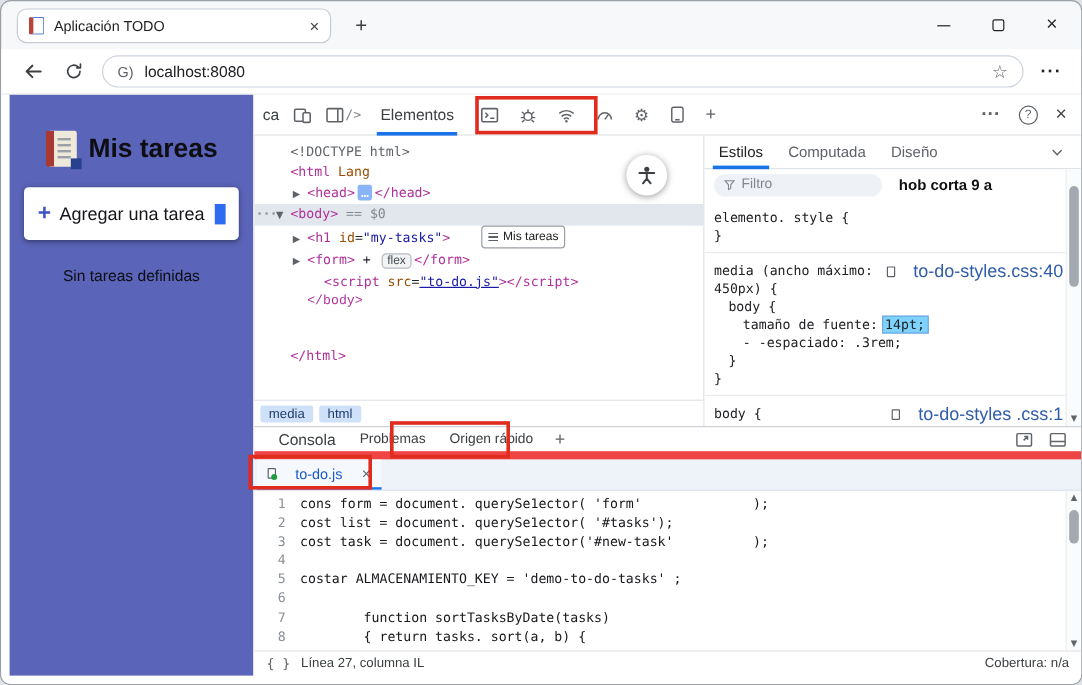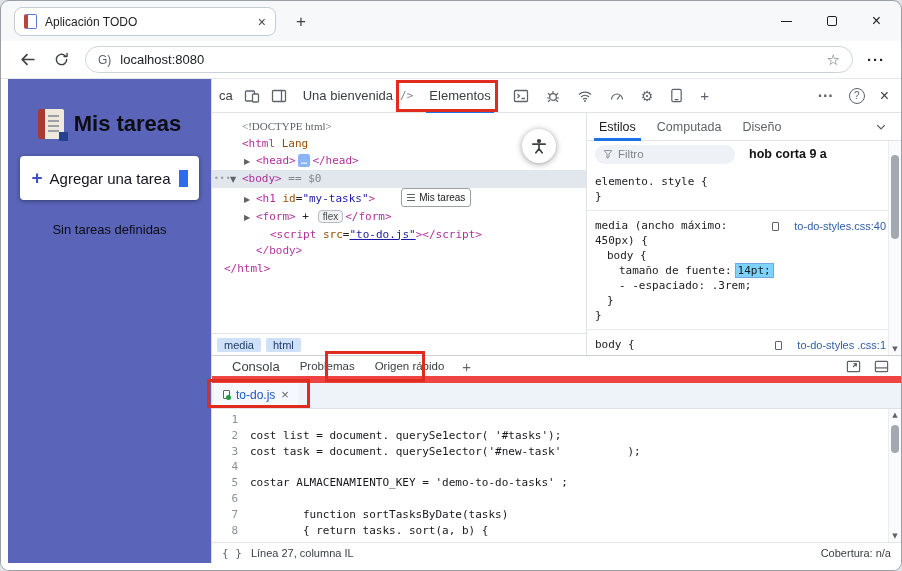--- a/index.html
+++ b/index.html
@@ -82,36 +82,36 @@
   .stab.active{color:#202124;}
   .stab.active::after{content:"";position:absolute;left:4px;right:4px;bottom:0;height:3px;background:#1a73e8;}
   .chev{margin-left:auto;margin-right:14px;display:flex;color:#5f6368;}
   .styles-toolbar{height:26px;display:flex;align-items:center;padding-left:8px;}
   .filter-pill{width:140px;height:19px;background:#eef1f6;border-radius:10px;display:flex;align-items:center;padding:0 8px;gap:5px;font-size:11.5px;color:#80868b;}
   .styles-bold{margin-left:14px;font-size:12.5px;font-weight:bold;color:#111;}
   .styles-rules{position:absolute;top:54px;left:0;right:13px;bottom:0;font-family:"DejaVu Sans Mono",monospace;font-size:11px;color:#202124;overflow:hidden;padding-top:5px;}
   .rule-section{padding:2px 0 6px 0;}
   .rule-section + .rule-section{border-top:1px solid #e8eaed;padding-top:7px;}
   .rule-line{line-height:15px;position:relative;white-space:nowrap;padding-right:4px;}
-  .rule-link{position:absolute;right:2px;top:1px;display:flex;align-items:center;gap:15px;color:#2f5da8;font-size:11px;font-family:"Liberation Sans",sans-serif;}
+  .rule-link{position:absolute;right:2px;top:1px;display:flex;align-items:center;gap:15px;color:#2f5da8;font-size:15px;font-family:"Liberation Sans",sans-serif;}
   .editbox{border:1px solid #74a7e0;padding:0 2px;margin-left:3px;background:#7dd3fc;}
   .page-icon{display:inline-block;width:7px;height:9px;border:1px solid #5f6368;border-radius:1px;position:relative;background:#fff;flex-shrink:0;}
   .styles-scroll{position:absolute;top:28px;right:0;bottom:0;width:13px;background:#fafbfc;border-left:1px solid #ebedef;}
   .thumb{position:absolute;left:2px;right:2px;border-radius:4px;background:#a3a9b0;}
   .styles-scroll .thumb{top:14px;height:84px;}
   .scroll-arrow{position:absolute;left:0;right:0;text-align:center;font-size:7px;color:#5f6368;font-family:"DejaVu Sans",sans-serif;}
 
   .drawer{position:absolute;top:276px;left:0;right:0;bottom:0;border-top:1px solid #cdd1d6;background:#fff;}
   .drawer-tabs{height:27px;display:flex;align-items:center;border-bottom:7px solid #ef4444;}
   .dtab{margin-left:20px;font-size:13px;color:#3c4043;}
   .dtab.small{font-size:11.5px;}
   .dplus{margin-left:18px;color:#5f6368;font-size:15px;}
   .drawer-right{margin-left:auto;display:flex;gap:13px;padding-right:12px;color:#5f6368;}
   .filetab-row{height:26px;background:#eef2f9;border-bottom:1px solid #dde2e9;display:flex;align-items:stretch;padding-left:2px;}
-  .filetab{display:flex;align-items:center;gap:6px;padding:0 9px;font-size:12px;color:#1958c8;border-bottom:2px solid #1a73e8;background:#f5f8fd;}
+  .filetab{display:flex;align-items:center;gap:16px;padding:0 9px;font-size:12px;color:#1958c8;border-bottom:2px solid #1a73e8;background:#f5f8fd;}
   .filetab .page-icon::after{content:"";position:absolute;width:5px;height:5px;border-radius:50%;background:#1e9e3e;right:-2px;bottom:-2px;}
   .ft-close{color:#5f6368;font-size:13px;}
   .code-area{position:absolute;top:53px;left:0;right:13px;bottom:21px;overflow:hidden;font-family:"DejaVu Sans Mono",monospace;font-size:11px;padding-top:3px;}
   .code-row{display:flex;line-height:15.8px;}
   .ln{width:38px;text-align:right;padding-right:12px;color:#8a9096;flex-shrink:0;}
   .code-text{white-space:pre;color:#18181c;}
   .code-scroll{position:absolute;top:53px;right:0;bottom:21px;width:13px;background:#fafbfc;border-left:1px solid #ebedef;}
   .code-scroll .thumb{top:16px;height:28px;}
   .drawer-status{position:absolute;left:0;right:0;bottom:0;height:21px;border-top:1px solid #e0e3e7;display:flex;align-items:center;font-size:11px;color:#3c4043;padding:0 10px;background:#fff;}
   .braces{color:#5f6368;margin-right:9px;font-family:"DejaVu Sans Mono",monospace;}
@@ -185,21 +185,20 @@
               <rect x="1.5" y="3" width="9" height="10" rx="1"></rect>
               <rect x="8.5" y="6" width="6" height="8" rx="1" fill="#fff"></rect>
             </svg>
         </span>
         <span class="tb-icon">
           <svg width="16" height="16" viewBox="0 0 16 16" fill="none" stroke="#5f6368" stroke-width="1.3">
               <rect x="1.5" y="2.5" width="13" height="11" rx="1"></rect>
               <line x1="10.5" y1="2.5" x2="10.5" y2="13.5"></line>
             </svg>
         </span>
-        <span class="dt-tab">Una bienvenida</span>
         <span class="dt-glyph">/&gt;</span>
         <span class="dt-tab active">Elementos</span>
 
         <span class="tb-cluster">
           <span class="tb-icon" style="margin-left:0">
             <svg width="16" height="16" viewBox="0 0 16 16" fill="none" stroke="#5f6368" stroke-width="1.3">
                 <rect x="1.5" y="2.5" width="13" height="11" rx="1"></rect>
                 <path d="M4.5 6l2 2-2 2M8.5 10.5H12"></path>
               </svg>
           </span>
@@ -235,32 +234,32 @@
           <span style="font-weight:bold;">···</span>
           <span class="help-circle">?</span>
           <span class="dt-close">×</span>
         </span>
       </div>
 
       <div class="dt-middle">
 
         <div class="elements-pane">
           <div class="dom-tree">
-              <div class="tree-row" style="padding-left: 18px; font-family: Liberation Serif, serif;"><span class="caret"></span><span class="tok-doctype">&lt;!DOCTYPE html&gt;</span></div>
+              <div class="tree-row" style="padding-left: 18px;"><span class="caret"></span><span class="tok-doctype">&lt;!DOCTYPE html&gt;</span></div>
               <div class="tree-row" style="padding-left: 18px;"><span class="caret"></span><span class="tok-tag">&lt;html</span><span class="tok-attr"> Lang</span></div>
               <div class="tree-row" style="padding-left: 32px;"><span class="caret">▶</span><span class="tok-tag">&lt;head&gt;</span><span class="tok-more">…</span><span class="tok-tag">&lt;/head&gt;</span></div>
               <div class="tree-row selected" style="padding-left: 18px;"><span class="tree-gutter">•••</span><span class="caret">▼</span><span class="tok-tag">&lt;body&gt;</span><span class="tok-meta"> == $0</span></div>
               <div class="tree-row" style="padding-left: 32px;"><span class="caret">▶</span><span class="tok-tag">&lt;h1</span><span class="tok-attr"> id</span><span class="tok-plain">=</span><span class="tok-val">"my-tasks"</span><span class="tok-tag">&gt;</span><span class="dom-chip">
                   <span class="chip-icon"></span>
                   <span>Mis tareas</span>
                 </span></div>
               <div class="tree-row" style="padding-left: 32px;"><span class="caret">▶</span><span class="tok-tag">&lt;form&gt;</span><span class="tok-plain"> + </span><span class="tok-badge">flex</span><span class="tok-tag">&lt;/form&gt;</span></div>
               <div class="tree-row" style="padding-left: 46px;"><span class="caret"></span><span class="tok-tag">&lt;script</span><span class="tok-attr"> src</span><span class="tok-plain">=</span><span class="tok-vallink">"to-do.js"</span><span class="tok-tag">&gt;</span><span class="tok-tag">&lt;/</span><span class="tok-tag">script&gt;</span></div>
               <div class="tree-row" style="padding-left: 32px; font-family: Liberation Mono, monospace;"><span class="caret"></span><span class="tok-tag">&lt;/body&gt;</span></div>
-              <div class="tree-row" style=""><span class="caret"></span><span class="tok-tag">&lt;/html&gt;</span></div>
+              <div class="tree-row" style="padding-left: 18px; margin-top: 28px;"><span class="caret"></span><span class="tok-tag">&lt;/html&gt;</span></div>
             </div>
           <div class="a11y-fab">
             <svg width="18" height="18" viewBox="0 0 16 16">
                 <circle cx="8" cy="3.6" r="1.9" fill="#3c4043"></circle>
                 <path d="M2.5 6.3h11M8 6.3v4.2M8 10.5L5.2 14M8 10.5l2.8 3.5" stroke="#3c4043" stroke-width="1.5" fill="none" stroke-linecap="round"></path>
               </svg>
           </div>
           <div class="breadcrumbs">
             <span class="crumb">media</span>
             <span class="crumb">html</span>
@@ -342,20 +341,21 @@
         <div class="filetab-row">
           <span class="filetab">
             <span class="page-icon"></span>
             <span>to-do.js</span>
             <span class="ft-close">×</span>
           </span>
         </div>
         <div class="code-area">
             <div class="code-row">
               <span class="ln">1</span>
+              <span class="code-text">cons form = document. querySe1ector( 'form'              );</span>
             </div>
             <div class="code-row">
               <span class="ln">2</span>
               <span class="code-text">cost list = document. querySe1ector( '#tasks');</span>
             </div>
             <div class="code-row">
               <span class="ln">3</span>
               <span class="code-text">cost task = document. querySe1ector('#new-task'          );</span>
             </div>
             <div class="code-row">

